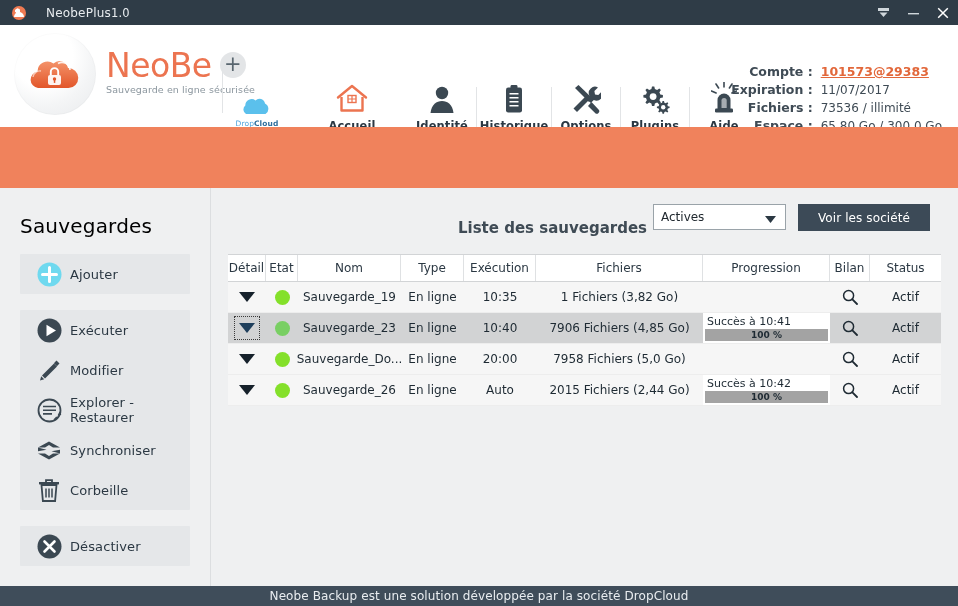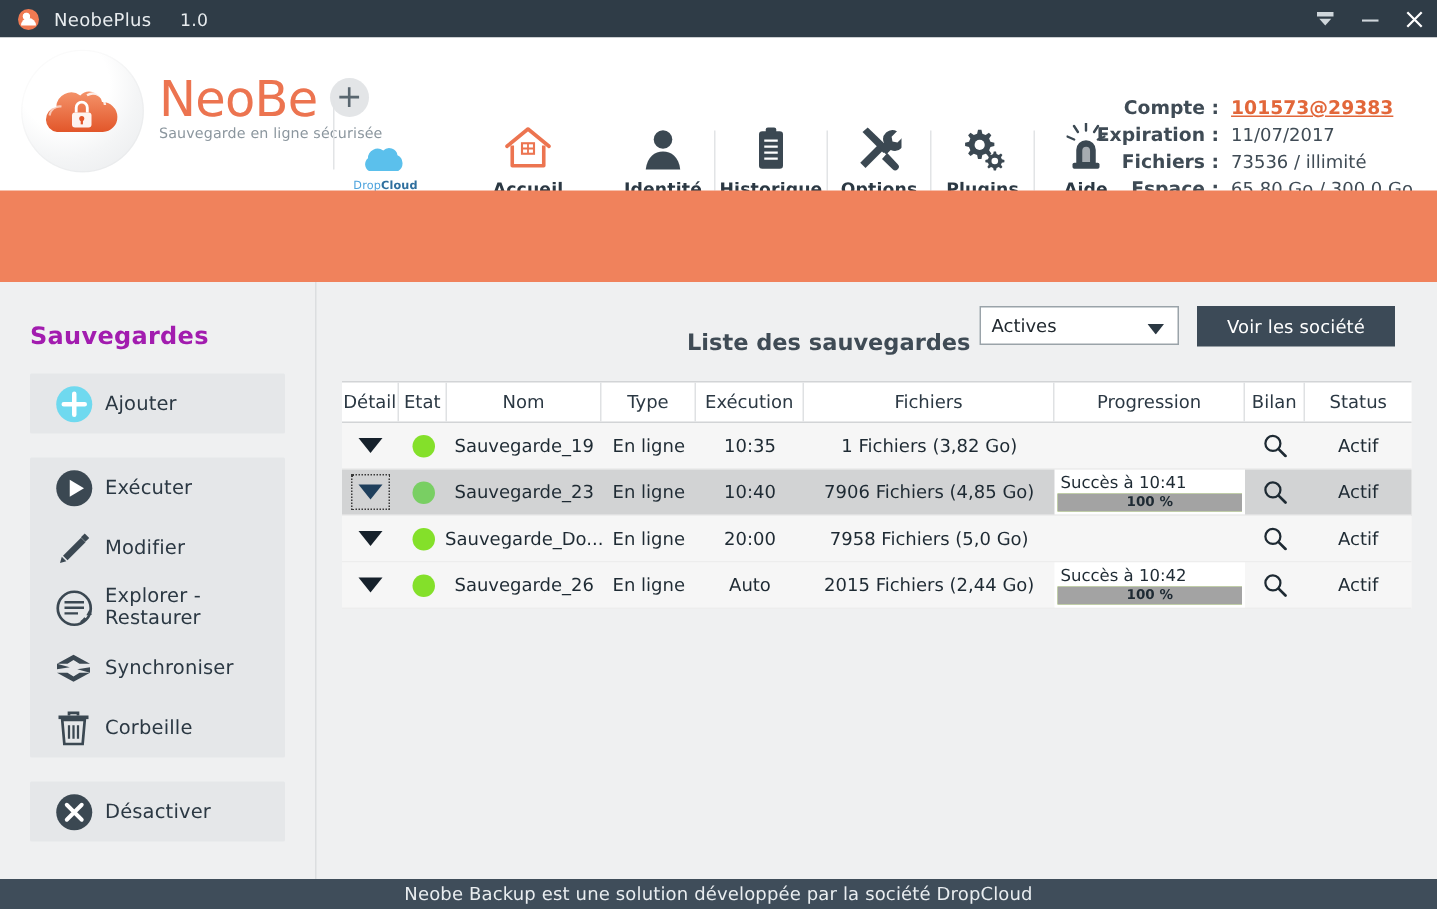--- a/index.html
+++ b/index.html
@@ -19,22 +19,22 @@
   .tb-logo{
     width:14px;height:14px;border-radius:50%;
     background:radial-gradient(circle at 40% 35%, #ffffff 0 18%, #f07a52 22% 100%);
     margin-left:12px;position:relative;overflow:hidden;flex:none;
   }
   .tb-logo:after{
     content:"";position:absolute;left:2px;top:6px;width:10px;height:5px;
     background:#ffffff;border-radius:5px 5px 0 0;
   }
   .tb-title{
-    color:#e8ecef;font-size:12px;margin-left:10px;letter-spacing:.2px;
-    display:flex;gap:19px;align-items:center;
+    color:#e8ecef;font-size:12px;margin-left:20px;letter-spacing:.2px;
+    display:flex;gap:0;align-items:center;
   }
   .tb-ver{font-size:11.5px;color:#e8ecef;}
   .tb-btns{margin-left:auto;display:flex;height:25px;}
   .tb-btn{
     width:30px;height:25px;display:flex;align-items:center;justify-content:center;
     color:#cfd6db;
   }
   .tb-btn svg{display:block;}
 
   
@@ -95,21 +95,21 @@
   .acc-v.link{color:#e2673a;text-decoration:underline;font-weight:bold;font-size:12.5px;}
 
   
   .banner{position:absolute;left:0;top:127px;width:958px;height:61px;background:#f0825c;}
 
   
   .body{position:absolute;left:0;top:188px;width:958px;height:398px;background:#eff0f1;}
   .sidebar{position:absolute;left:0;top:0;width:210px;height:398px;background:#eff0f1;}
   .vdiv{position:absolute;left:210px;top:0;width:1px;height:398px;background:#dcdee0;}
   .side-title{
-    font-size:16px;color:#a21caf;font-weight:bold;margin:26px 0 0 20px;letter-spacing:.2px;
+    font-size:20px;color:#000000;font-weight:normal;margin:26px 0 0 20px;letter-spacing:.2px;
   }
   .side-group{margin:16px 20px 0 20px;background:#e5e7e9;border-radius:1px;}
   .side-item{height:40px;display:flex;align-items:center;padding-left:12px;}
   .side-ico{width:34px;display:flex;align-items:center;justify-content:center;flex:none;}
   .side-lbl{font-size:13px;color:#2b3843;margin-left:4px;letter-spacing:.1px;}
 
   
   .main{position:absolute;left:211px;top:0;width:747px;height:398px;}
   .toolbar{position:absolute;left:0;top:16px;width:747px;height:32px;}
   .list-title{

